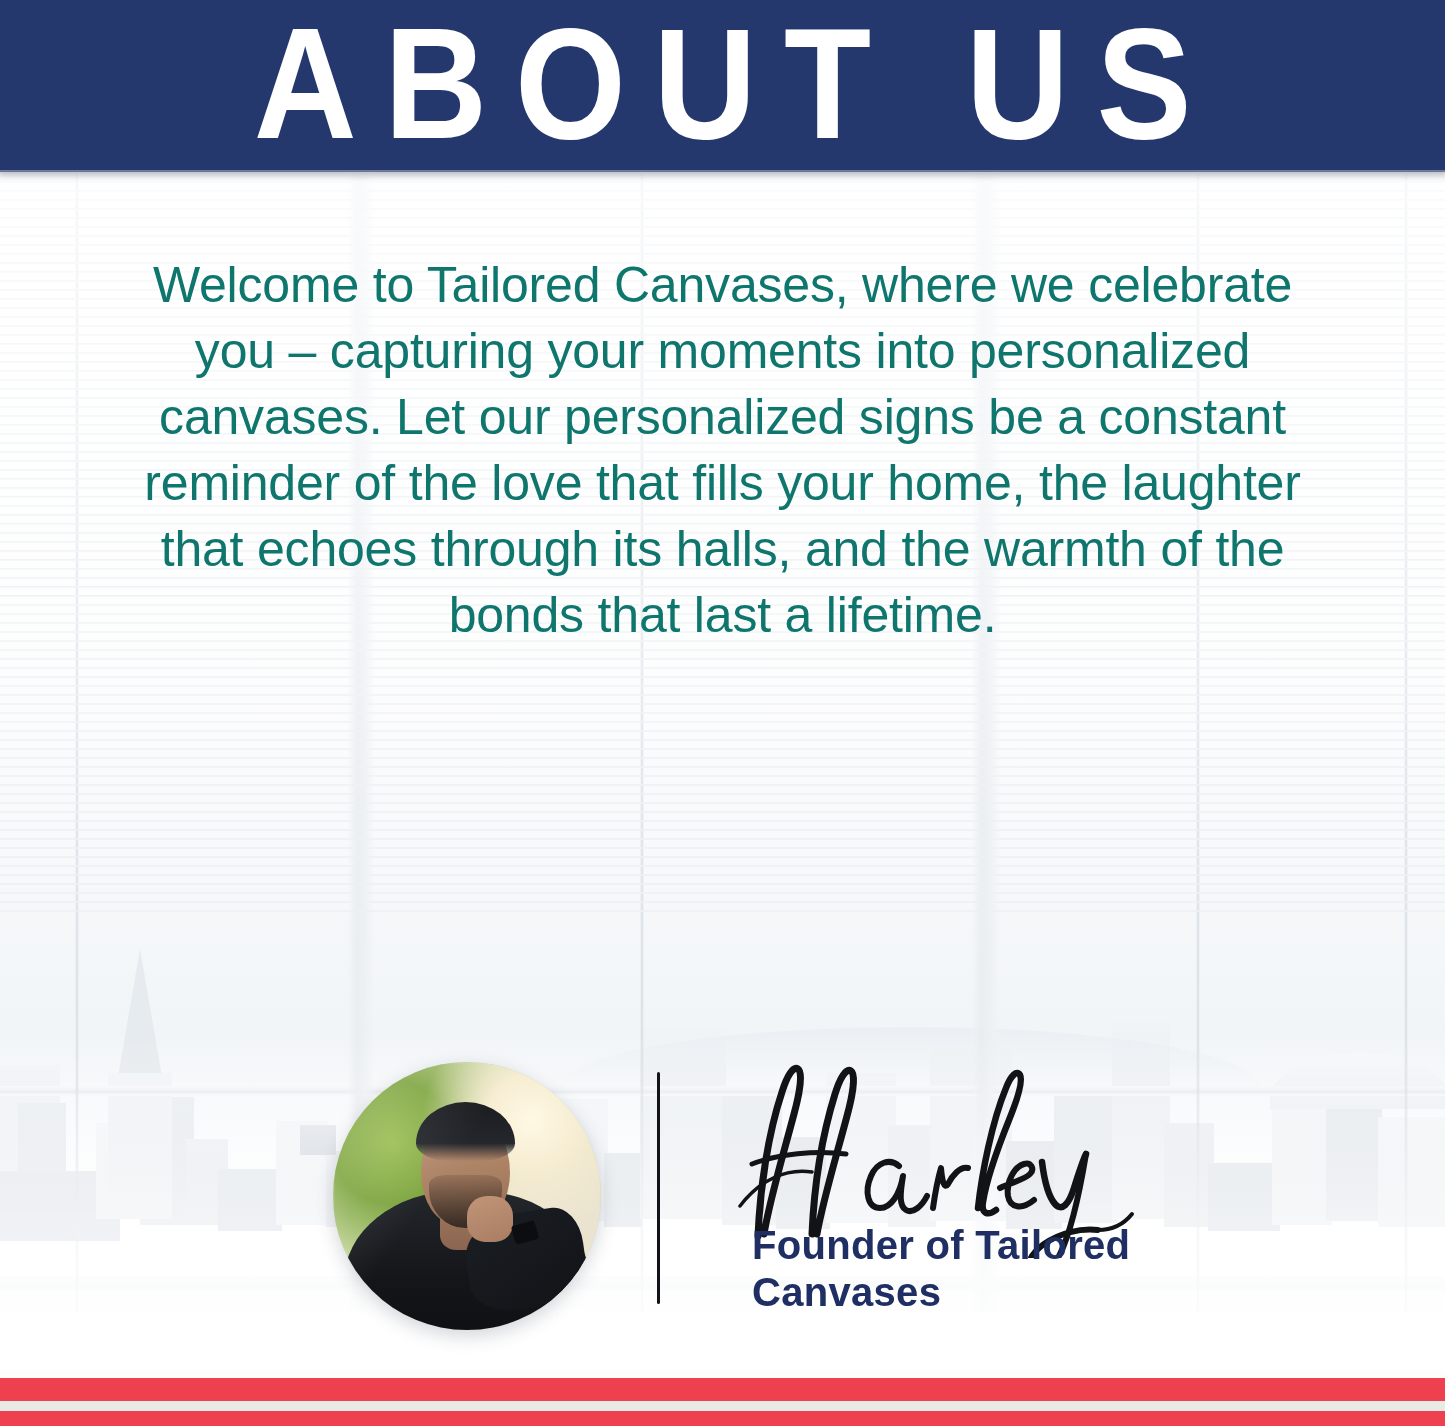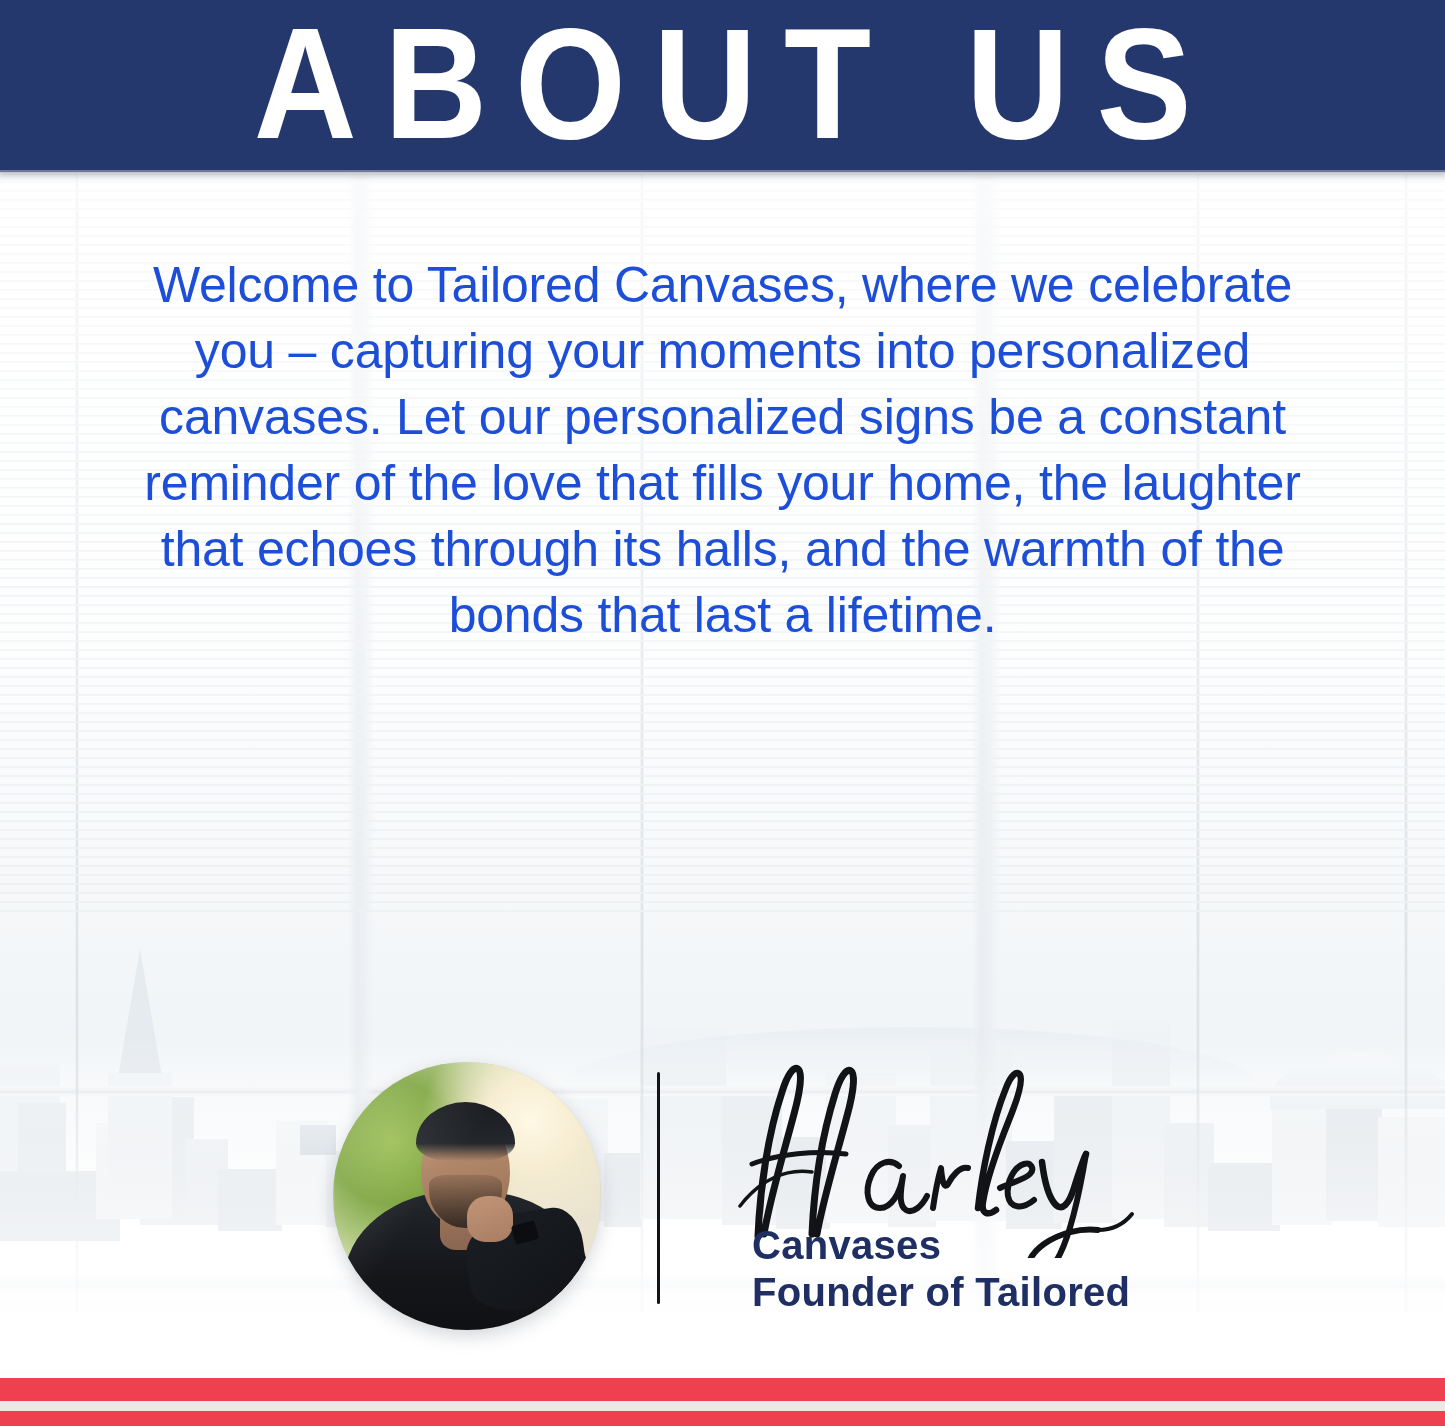--- a/index.html
+++ b/index.html
@@ -70,21 +70,21 @@
     white-space:nowrap;
     margin-top:-6px;
   }
   .header-shine{position:absolute;left:0;right:0;bottom:-10px;height:12px;
     background:linear-gradient(180deg,rgba(180,185,195,.55),rgba(255,255,255,0));}
 
   
   .copy{
     position:absolute;left:0;right:0;top:252px;
     text-align:center;
-    color:#1d4ed8;
+    color:#0f766e;
     font-family:"Liberation Sans Narrow","Liberation Sans",sans-serif;
     font-size:50px;
     line-height:66px;
     letter-spacing:-.2px;
     padding:0 111px;
     box-sizing:border-box;
   }
   .copy p{margin:0;}
   .copy .gap{height:62px;}
 
@@ -266,22 +266,22 @@
 
           <path d="M306 140 C 318 134, 330 132, 336 126 C 341 121, 337 114, 330 116 C 320 119, 312 134, 314 148 C 316 160, 328 162, 340 152" stroke-width="6"></path>
 
           <path d="M348 114 C 350 130, 354 148, 361 156 C 368 164, 375 156, 380 140 C 385 124, 389 112, 392 106" stroke-width="6.5"></path>
           <path d="M392 106 C 386 142, 378 182, 366 206 C 356 226, 344 232, 337 226 C 330 220, 336 206, 350 196 C 366 185, 386 180, 404 182" stroke-width="6"></path>
 
           <path d="M404 182 C 418 182, 430 176, 438 166" stroke-width="4"></path>
         </svg>
       </div>
       <div class="sig-role">
+        <div>Founder of Tailored</div>
         <div>Canvases</div>
-        <div>Founder of Tailored</div>
       </div>
     </div>
   </div>
 
   <div class="bar-top"></div>
   <div class="bar-gap"></div>
   <div class="bar-bottom"></div>
 
 </div>
 

